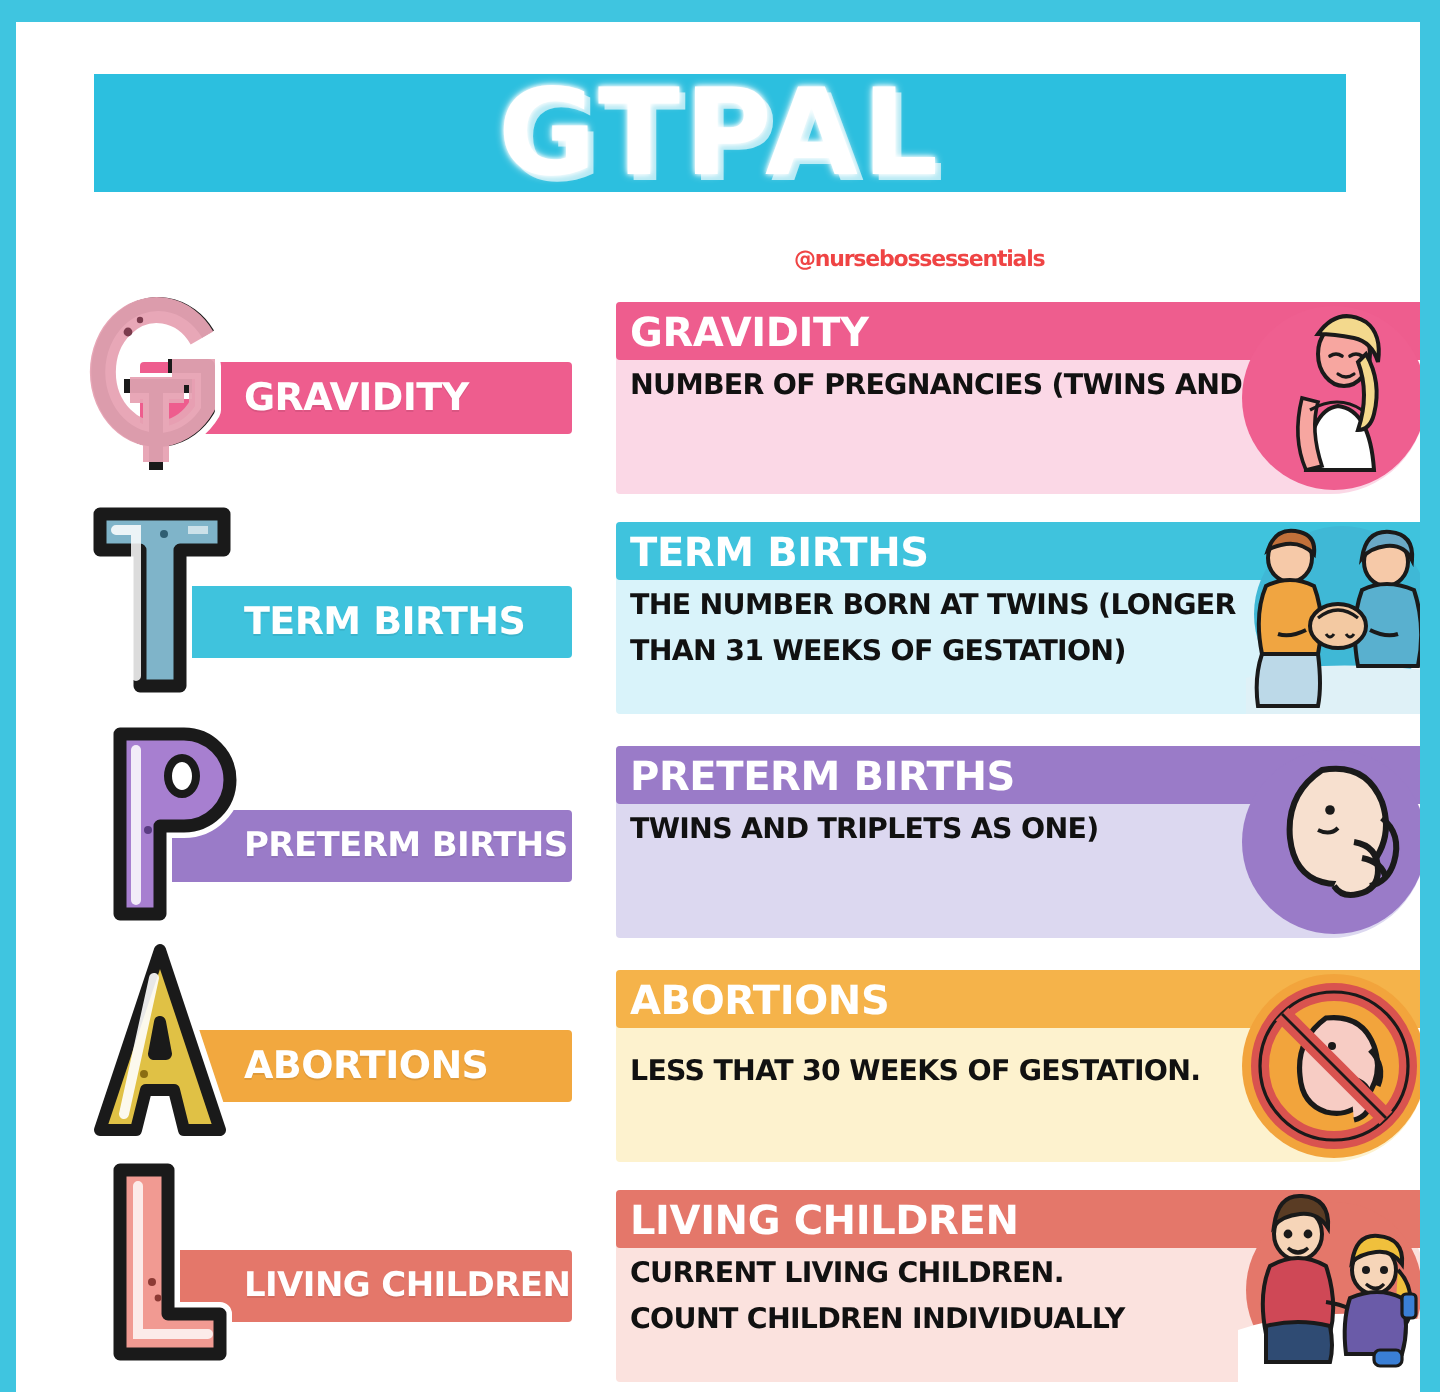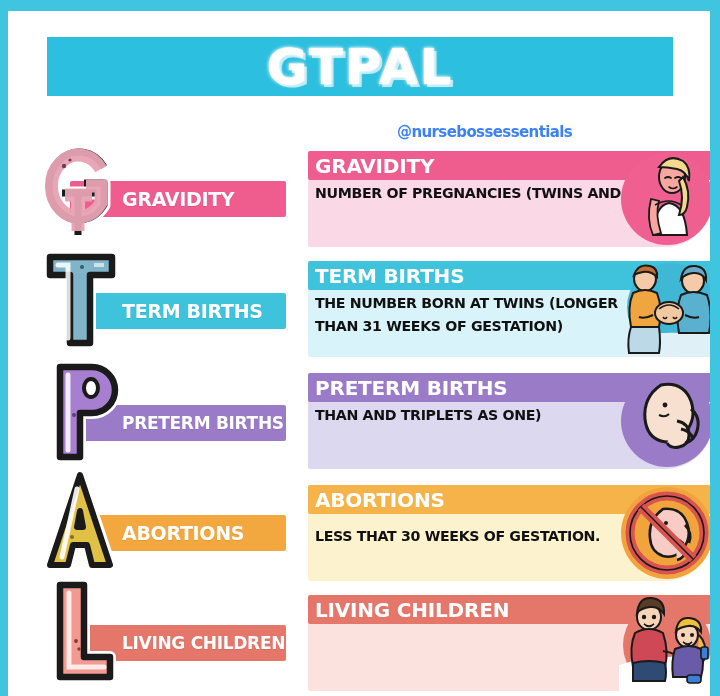--- a/index.html
+++ b/index.html
@@ -23,30 +23,30 @@
   .title-bar{
     position:absolute;left:39px;top:26px;width:626px;height:59px;
     background:#2cbfdf;
   }
   .title-text{
     position:absolute;left:0;top:0;width:626px;height:59px;
     display:flex;align-items:center;justify-content:center;
     color:#ffffff;
     font-family:"DejaVu Sans", sans-serif;
     font-weight:bold;
-    font-size:50px;
+    font-size:60px;
     letter-spacing:2px;
     text-shadow:0 0 2px #ffffff, 0 0 4px #ffffff, 3px 3px 0 rgba(255,255,255,.65);
     line-height:1;
   }
   .handle{
     position:absolute;left:389px;top:112px;width:240px;height:20px;
-    color:#3b82f6;
-    font-family:"DejaVu Sans", sans-serif;
-    font-weight:bold;font-size:15px;letter-spacing:-0.6px;
+    color:#ef4444;
+    font-family:"DejaVu Sans", sans-serif;
+    font-weight:bold;font-size:11px;letter-spacing:-0.6px;
     text-align:left;white-space:nowrap;
   }
 
   
   .lrow{position:absolute;left:0;width:300px;height:112px;}
   .lbar{
     position:absolute;left:62px;top:46px;width:216px;height:36px;
     border-radius:2px;
   }
   .lbar-text{
@@ -236,21 +236,21 @@
           <path d="M38 58 q-8 4 -14 2" stroke="#1a1a1a" stroke-width="2" fill="none"></path>
           <path d="M70 58 q8 4 14 2" stroke="#1a1a1a" stroke-width="2" fill="none"></path>
         </svg>
       </div>
     </div>
 
     <div class="card" id="card2" style="top:362px">
       <div class="card-body round-cap" id="cbody2" style="background: rgb(220, 216, 240);"></div>
       <div class="card-head" id="chead2" style="background: rgb(154, 123, 200);">PRETERM BIRTHS</div>
       <div class="card-lines">
-        <div>THAN AND TRIPLETS AS ONE)</div>
+        <div>TWINS AND TRIPLETS AS ONE)</div>
       </div>
       <div class="art">
         <svg viewBox="0 0 104 104">
           <circle cx="52" cy="52" r="46" fill="#9a7bc8"></circle>
           <path d="M46 16 q22-4 30 16 q6 18 -6 32 q-10 12 -24 8 q-14-4 -16-22 q-2-22 16-34 Z" fill="#f7e0cf" stroke="#1a1a1a" stroke-width="3"></path>
           <path d="M62 52 q12 2 12 14 q0 10 -10 12 q-8 2 -12-4" fill="#f7e0cf" stroke="#1a1a1a" stroke-width="3"></path>
           <path d="M66 60 q10 2 12 10" stroke="#1a1a1a" stroke-width="3" fill="none"></path>
           <path d="M76 40 q10 8 6 22 q-3 10 -12 12" stroke="#1a1a1a" stroke-width="3" fill="none"></path>
           <circle cx="50" cy="36" r="2.4" fill="#1a1a1a"></circle>
           <path d="M44 46 q6 3 10 -1" stroke="#1a1a1a" stroke-width="2" fill="none"></path>
@@ -275,20 +275,24 @@
           <circle cx="51" cy="42" r="2" fill="#1a1a1a"></circle>
           <line x1="26" y1="26" x2="78" y2="78" stroke="#d9534f" stroke-width="9" stroke-linecap="butt"></line>
           <line x1="26" y1="26" x2="78" y2="78" stroke="#1a1a1a" stroke-width="1.4"></line>
         </svg>
       </div>
     </div>
 
     <div class="card" id="card4" style="top:584px">
       <div class="card-body round-cap" id="cbody4" style="background: rgb(251, 226, 222);"></div>
       <div class="card-head" id="chead4" style="background: rgb(228, 119, 106);">LIVING CHILDREN</div>
+      <div class="card-lines">
+        <div>CURRENT LIVING CHILDREN.</div>
+        <div>COUNT CHILDREN INDIVIDUALLY</div>
+      </div>
       <div class="art">
         <svg viewBox="0 0 104 104">
           <circle cx="52" cy="54" r="44" fill="#e4776a"></circle>
           <path d="M4 74 q40-14 100-4 v34 H4 Z" fill="#ffffff"></path>
           <ellipse cx="34" cy="26" rx="12" ry="13" fill="#f6d5b8" stroke="#1a1a1a" stroke-width="2"></ellipse>
           <path d="M22 22 q2-16 14-15 q14 1 13 16 q-5-8 -14-7 q-9 1 -13 6 Z" fill="#5a3c24" stroke="#1a1a1a" stroke-width="2"></path>
           <path d="M20 42 q14-8 28 0 q6 18 2 34 H18 q-4-20 2-34 Z" fill="#cf4856" stroke="#1a1a1a" stroke-width="2"></path>
           <path d="M18 72 q16-4 32 0 q2 10 0 18 H18 Z" fill="#2f4b73" stroke="#1a1a1a" stroke-width="2"></path>
           <path d="M48 60 q14 2 20 10" stroke="#1a1a1a" stroke-width="2" fill="none"></path>
           <circle cx="29" cy="26" r="2.2" fill="#1a1a1a"></circle>

